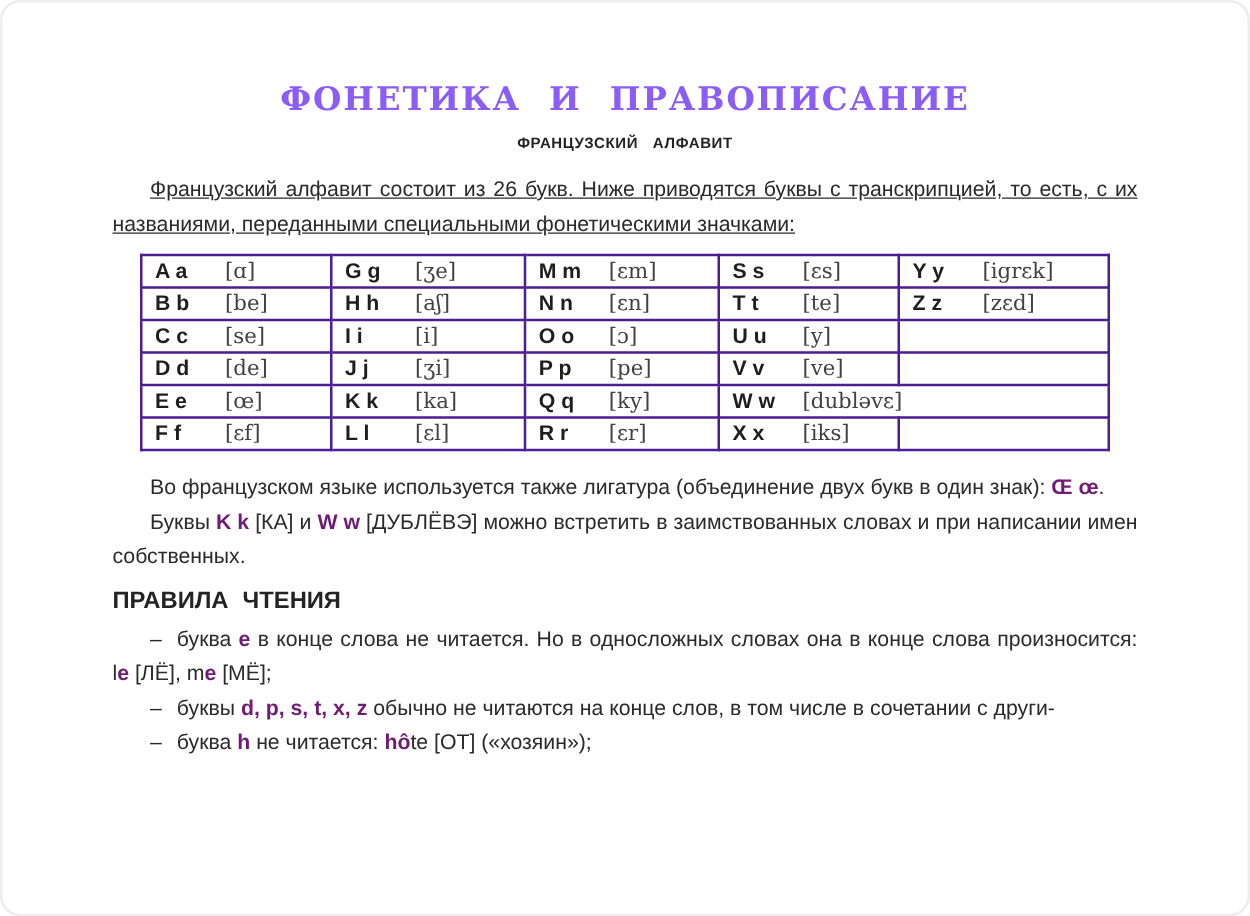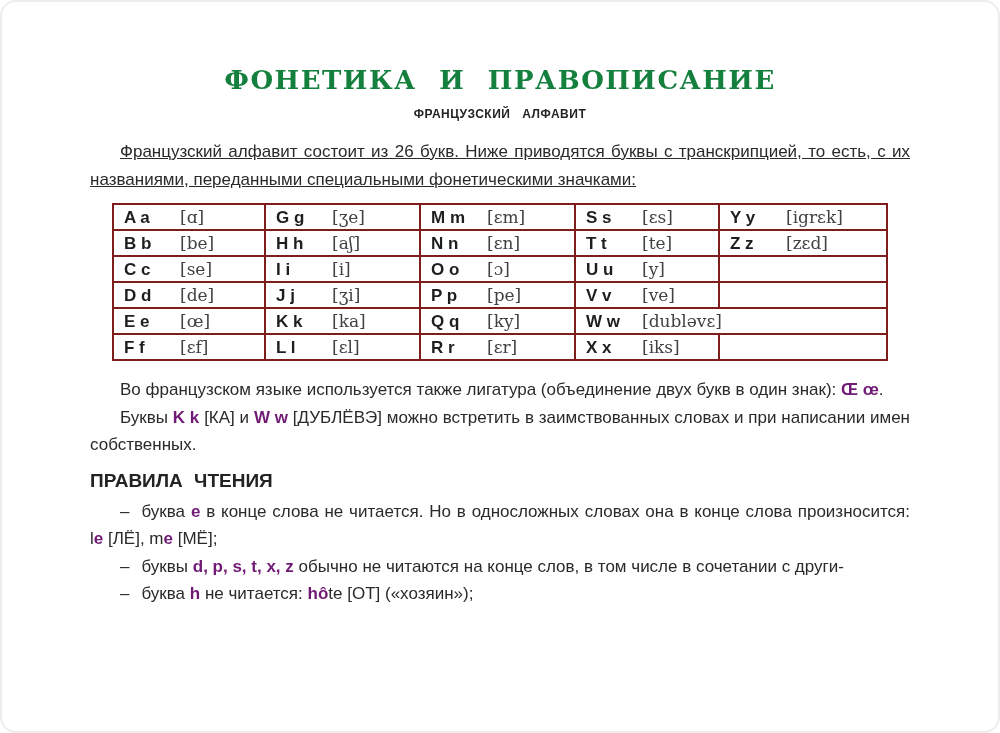--- a/index.html
+++ b/index.html
@@ -16,21 +16,21 @@
     border-radius: 16px;
     padding: 62px 88px 0 88px;
     overflow: hidden;
     background: #ffffff;
   }
   .title {
     font-family: "DejaVu Serif", serif;
     font-size: 26px; font-weight: bold;
     text-align: center;
     letter-spacing: 1.5px; word-spacing: 12px;
-    color: #15803d;
+    color: #8b5cf6;
     line-height: 32px;
   }
   .subtitle {
     font-size: 12px; font-weight: bold;
     text-align: center;
     letter-spacing: 0.5px; word-spacing: 8px;
     color: #232323;
     margin-top: 7px;
     line-height: 22px;
   }
@@ -45,21 +45,21 @@
   .after-table { margin-top: 15px; }
   b { color: #701a75; }
 
   table.alphabet {
     border-collapse: collapse;
     table-layout: fixed;
     width: 774px;
     margin: 10px auto 0 auto;
   }
   table.alphabet td {
-    border: 2px solid #7f1d1d;
+    border: 2px solid #4c1d95;
     height: 26px;
     padding: 0 0 0 10px;
     vertical-align: middle;
     white-space: nowrap;
     overflow: hidden;
   }
   .ltr {
     display: inline-block;
     width: 56px;
     font-weight: bold;

